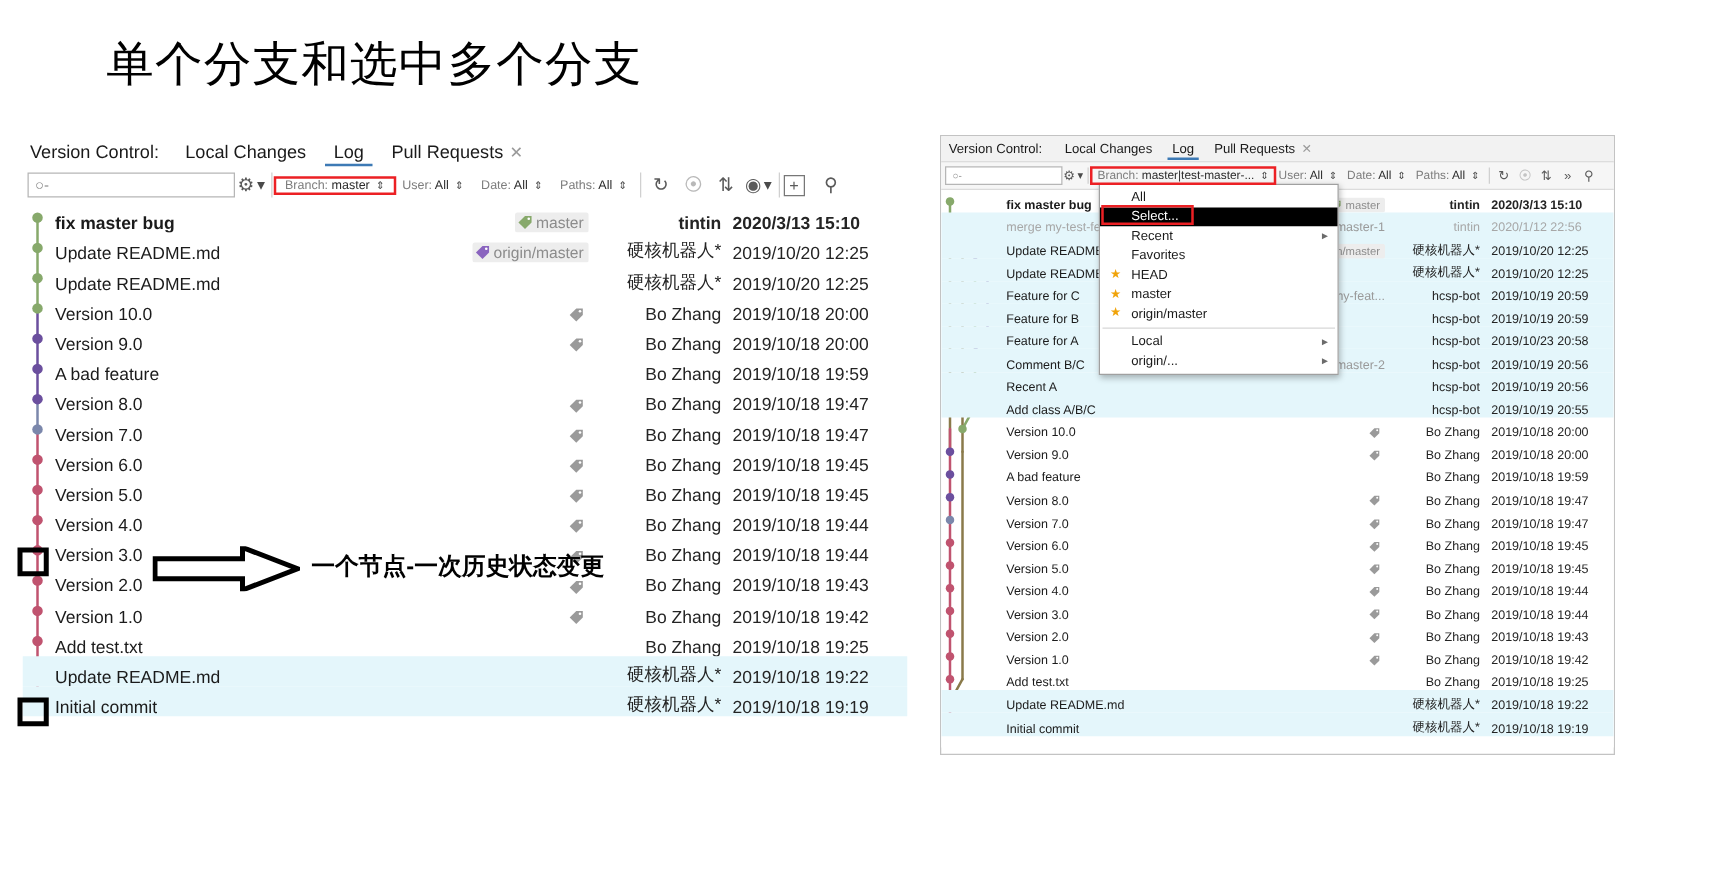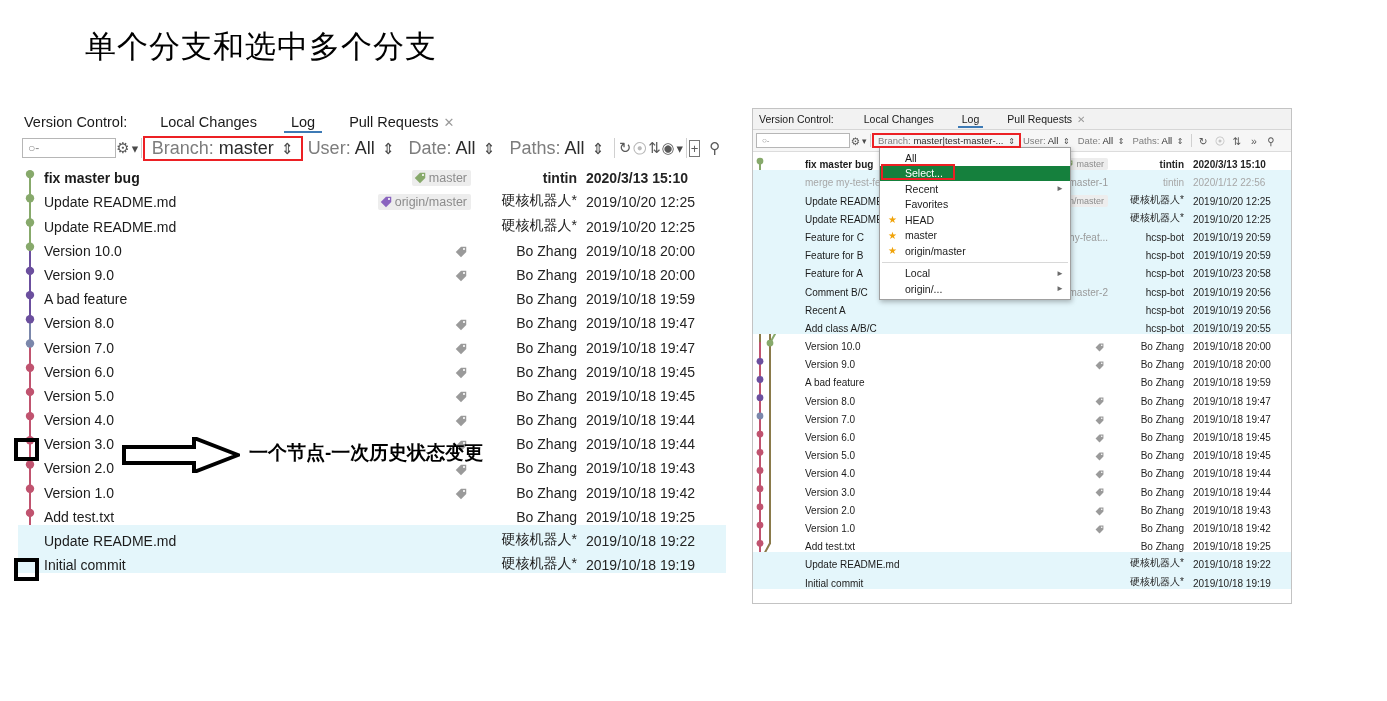--- a/index.html
+++ b/index.html
@@ -4,32 +4,32 @@
 <style>
   html,body{margin:0;padding:0;}
   body{
     width:1387px;height:701px;background:#ffffff;
     font-family:"Liberation Sans","DejaVu Sans",sans-serif;
     overflow:hidden;position:relative;
   }
   
   .slide-title{
     position:absolute;left:85px;top:26px;
-    font-size:31px;font-weight:400;color:#000;
+    font-size:38px;font-weight:400;color:#000;
     letter-spacing:1px;white-space:nowrap;
   }
 
   
   .ide-panel{position:absolute;background:#fff;box-sizing:border-box;}
   .panel-left{left:18px;top:110px;width:708px;height:475px;}
   .panel-right{left:752px;top:108px;width:540px;height:496px;
       border:1px solid #c3c3c3;background:#fff;}
 
   
-  .tabbar{display:flex;align-items:center;gap:12px;background:#fff;}
+  .tabbar{display:flex;align-items:center;gap:0;background:#fff;}
   .panel-left .tabbar{height:24px;padding-left:4px;}
   .panel-right .tabbar{height:20px;padding-left:4px;background:#f2f2f2;border-bottom:1px solid #d6d6d6;}
   .tab-lead{color:#1a1a1a;padding:0 10px 0 2px;white-space:nowrap;}
   .panel-left .tab-lead{font-size:14.5px;}
   .panel-right .tab-lead{font-size:10.5px;}
   .tab{position:relative;white-space:nowrap;color:#1a1a1a;cursor:default;}
   .panel-left .tab{font-size:14.5px;padding:0 11px;line-height:22px;}
   .panel-right .tab{font-size:10.5px;padding:0 8px;line-height:18px;}
   .tab.active::after{
     content:"";position:absolute;left:4px;right:4px;bottom:0;height:2px;background:#3d7ab5;
@@ -49,21 +49,21 @@
   }
   .panel-left .searchbox{width:166px;height:20px;font-size:12.5px;}
   .panel-right .searchbox{width:94px;height:15px;font-size:9px;}
 
   .tb-ico{display:inline-flex;align-items:center;justify-content:center;color:#5a5a5a;}
   .panel-left .tb-ico{width:26px;height:24px;font-size:15px;}
   .panel-right .tb-ico{width:17px;height:16px;font-size:10.5px;}
   .tb-sep{width:1px;background:#d0d0d0;align-self:stretch;margin:4px 3px;}
 
   .filter{white-space:nowrap;color:#7d7d7d;user-select:none;}
-  .panel-left .filter{font-size:18px;padding:0 7px;}
+  .panel-left .filter{font-size:10px;padding:0 7px;}
   .panel-right .filter{font-size:9.5px;padding:0 4px;}
   .filter .fv{color:#2b2b2b;}
   .spin{font-size:.85em;margin-left:2px;color:#4a4a4a;}
 
   .hl-red{outline:2.5px solid #ec2024;outline-offset:0px;position:relative;z-index:30;}
 
   
   .log{position:relative;background:#fff;overflow:hidden;}
   .panel-left .log{height:421px;}
   .panel-right .log{height:446px;}
@@ -102,21 +102,21 @@
   .dropdown{
     position:absolute;left:879px;top:147px;width:190px;
     background:#fff;border:1px solid #a0a0a0;
     box-shadow:1px 2px 5px rgba(0,0,0,.28);
     z-index:60;padding:2px 0;font-size:10.5px;color:#1b1b1b;
   }
   .dd-item{height:15.5px;display:flex;align-items:center;padding:0 6px 0 8px;white-space:nowrap;}
   .dd-item .dd-ico{width:13px;display:inline-block;text-align:left;color:#f0a30a;font-size:10px;}
   .dd-item .dd-lbl{flex:1 1 auto;padding-left:4px;}
   .dd-item .dd-arrow{color:#6b6b6b;font-size:8px;}
-  .dd-item.sel{background:#15803d;color:#fff;}
+  .dd-item.sel{background:#000000;color:#fff;}
   .dd-sep{height:1px;background:#d8d8d8;margin:3px 2px;}
 
   
   .redbox{position:absolute;border:2.5px solid #ec2024;box-sizing:border-box;z-index:50;pointer-events:none;}
 
   
   .blackbox{position:absolute;border:4px solid #000;box-sizing:border-box;z-index:40;}
 
   
   .ann-arrow{position:absolute;left:122px;top:437px;z-index:45;}

